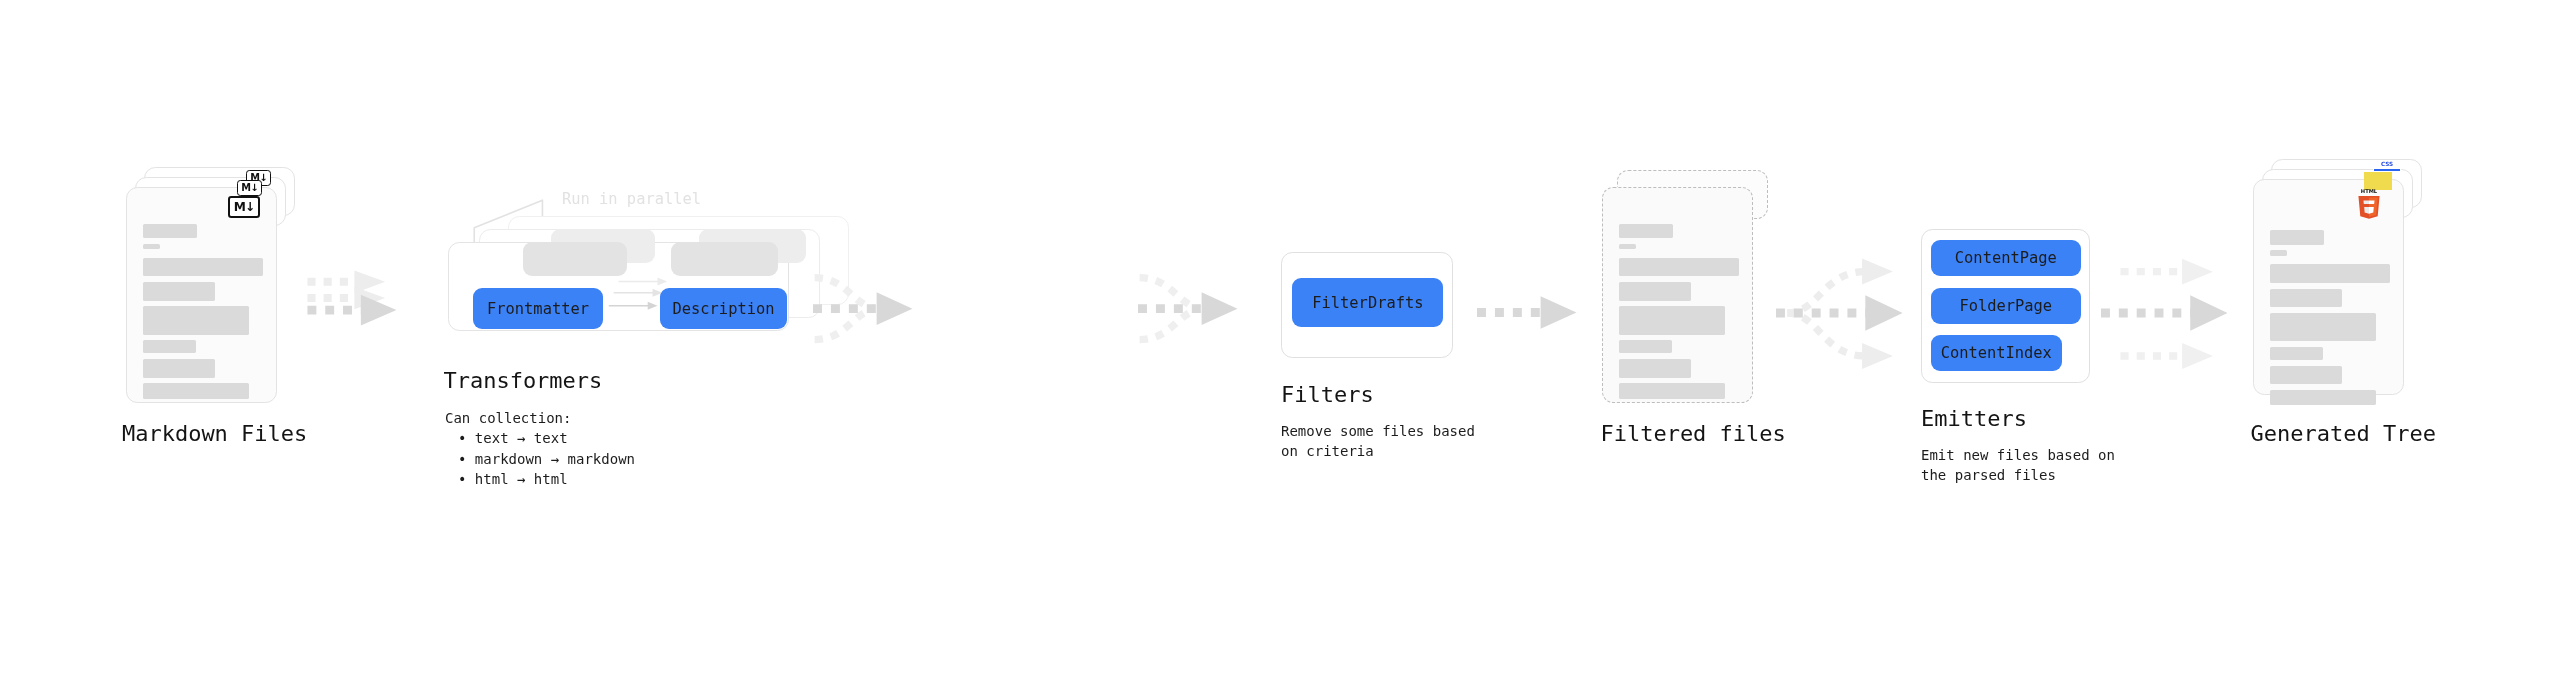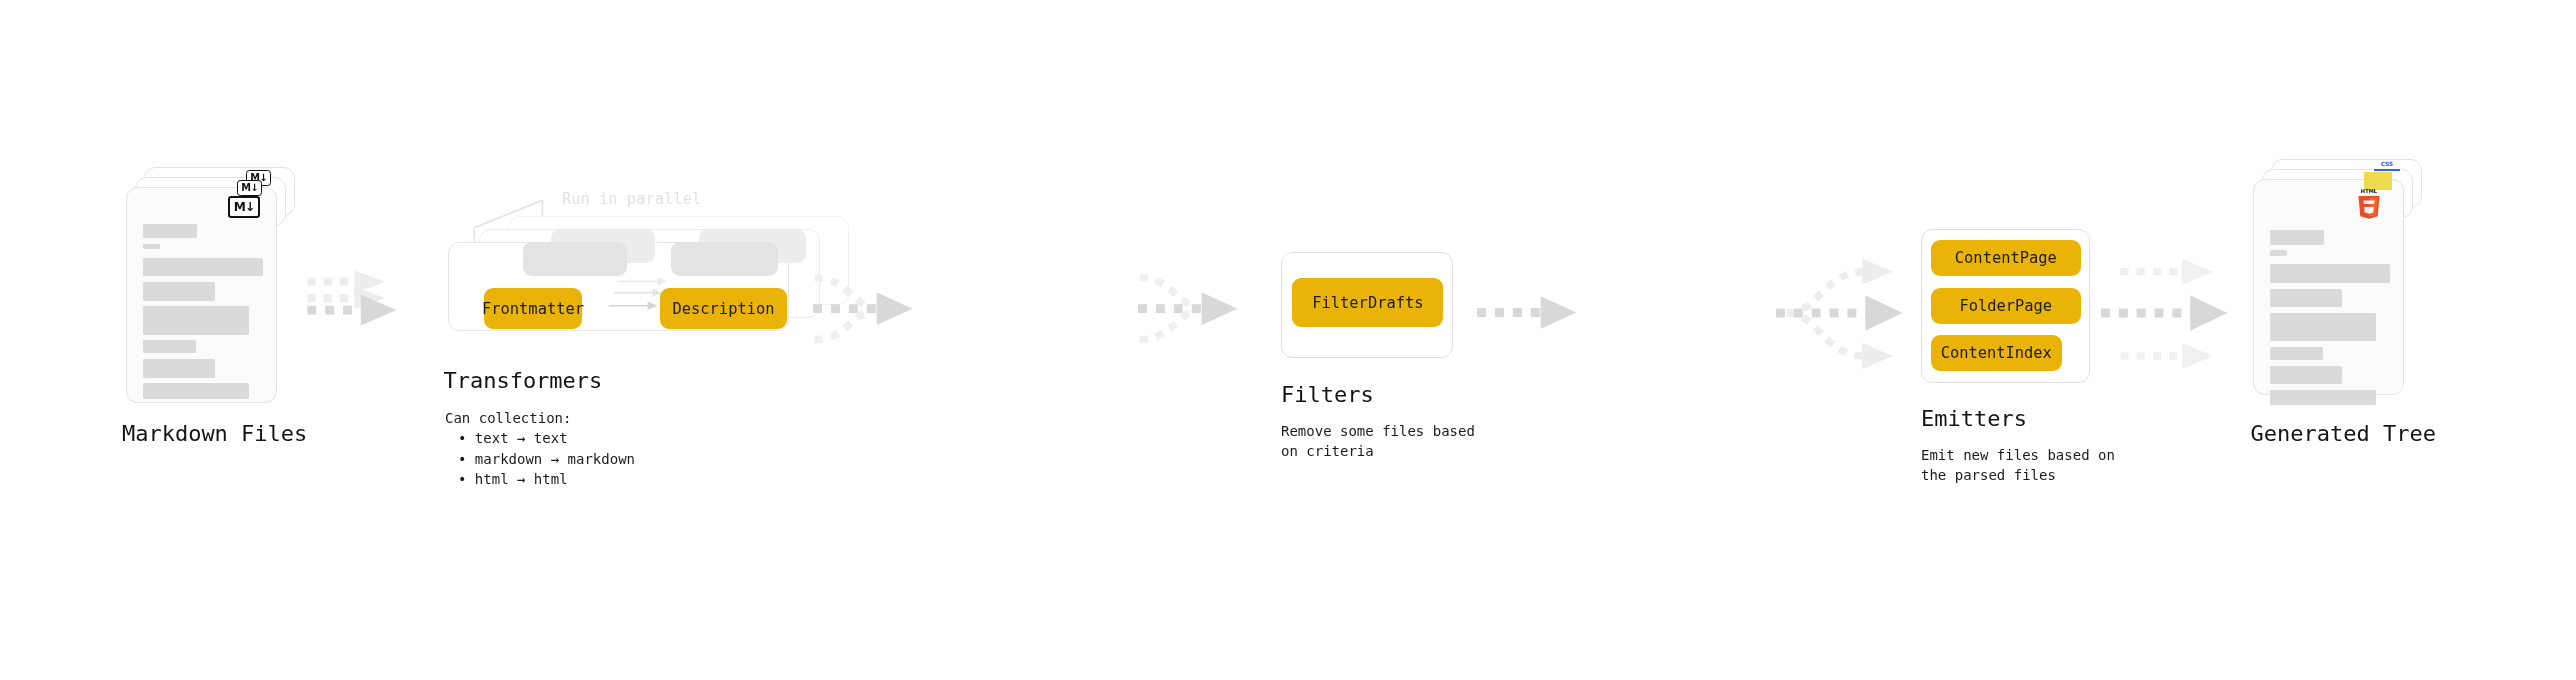--- a/index.html
+++ b/index.html
@@ -56,21 +56,21 @@
 
   
   .groupbox{
     box-sizing:border-box;
     border:1.3px solid #e0e0e0;
     border-radius:11.4px;
     background:#ffffff;
   }
   .pill{
     box-sizing:border-box;
-    background:#eab308;
+    background:#3b82f6;
     border-radius:9px;
     display:flex;align-items:center;justify-content:center;
     font-size:15.4px;color:#1c1c1c;
     white-space:nowrap;
   }
   .pill.faded1{background:#e3e3e3;}
   .pill.faded2{background:#ededed;}
 
   
   .title{
@@ -163,21 +163,21 @@
       <g fill="none" stroke-width="2">
         <path d="M8,30 L58,30" stroke="#ebebeb"></path>
           <polygon points="56,25 68,30 56,35" fill="#ebebeb"></polygon>
         <path d="M2,44 L52,44" stroke="#e4e4e4"></path>
           <polygon points="50,39 62,44 50,49" fill="#e4e4e4"></polygon>
         <path d="M-4,60 L46,60" stroke="#d4d4d4"></path>
           <polygon points="44,55 56,60 44,65" fill="#d4d4d4"></polygon>
       </g>
     </svg>
 
-    <div class="pill" style="position:absolute;left:39px;top:96px;width:98px;height:41px;">Frontmatter</div>
+    <div class="pill" style="position:absolute;left:28px;top:96px;width:130px;height:41px;">Frontmatter</div>
     <div class="pill" style="position:absolute;left:215px;top:96px;width:127px;height:41px;">Description</div>
 
     <div class="title" style="left:-1.6px;top:176px;">Transformers</div>
     <div class="subtitle" style="left:0px;top:216px;">Can collection:</div>
     <div class="subtitle" style="left:13px;top:236px;">• text → text</div>
     <div class="subtitle" style="left:13px;top:257px;">• markdown → markdown</div>
     <div class="subtitle" style="left:13px;top:277px;">• html → html</div>
   </div>
 
   <svg style="left:813px;top:258px;" width="106" height="98" viewBox="0 0 130 120">
@@ -206,20 +206,38 @@
     <div class="title" style="left:0px;top:130px;">Filters</div>
     <div class="subtitle" style="left:0px;top:169px;">Remove some files based
 on criteria</div>
   </div>
 
   <svg style="left:1477px;top:288px;" width="106" height="49" viewBox="0 0 130 60">
     <path d="M0,30 L84,30" stroke="#d8d8d8" stroke-width="11" stroke-dasharray="11 11" fill="none"></path>
     <polygon points="78,10 122,30 78,50" fill="#d8d8d8"></polygon>
   </svg>
 
+  <div class="node" style="left:1602px;top:167px;">
+    <div class="doc-stack">
+      <div class="doc dash ghost1" style="left:14.6px;top:3.3px;width:151px;height:49px;"></div>
+      <div class="doc dash front">
+        <div class="bars">
+          <div class="bar" style="width:54px;height:14.6px;"></div>
+          <div class="bar" style="width:17px;height:5.7px;margin-bottom:8.1px;"></div>
+          <div class="bar" style="width:120px;height:18.7px;"></div>
+          <div class="bar" style="width:72px;height:18.7px;"></div>
+          <div class="bar" style="width:106px;height:28.4px;"></div>
+          <div class="bar" style="width:53px;height:13px;"></div>
+          <div class="bar" style="width:72px;height:18.7px;"></div>
+          <div class="bar" style="width:106px;height:15.4px;"></div>
+        </div>
+      </div>
+    </div>
+    <div class="title" style="left:-1.6px;top:254px;">Filtered files</div>
+  </div>
 
   <svg style="left:1776px;top:244px;" width="138" height="138" viewBox="0 0 170 170">
     <g stroke="#ededed" stroke-width="9" stroke-dasharray="10 10" fill="none">
       <path d="M14,85 C52,85 58,34 110,34"></path>
       <path d="M14,85 C52,85 58,138 110,138"></path>
     </g>
     <g fill="#ededed">
       <polygon points="106,18 144,34 106,50"></polygon>
       <polygon points="106,122 144,138 106,154"></polygon>
     </g>

